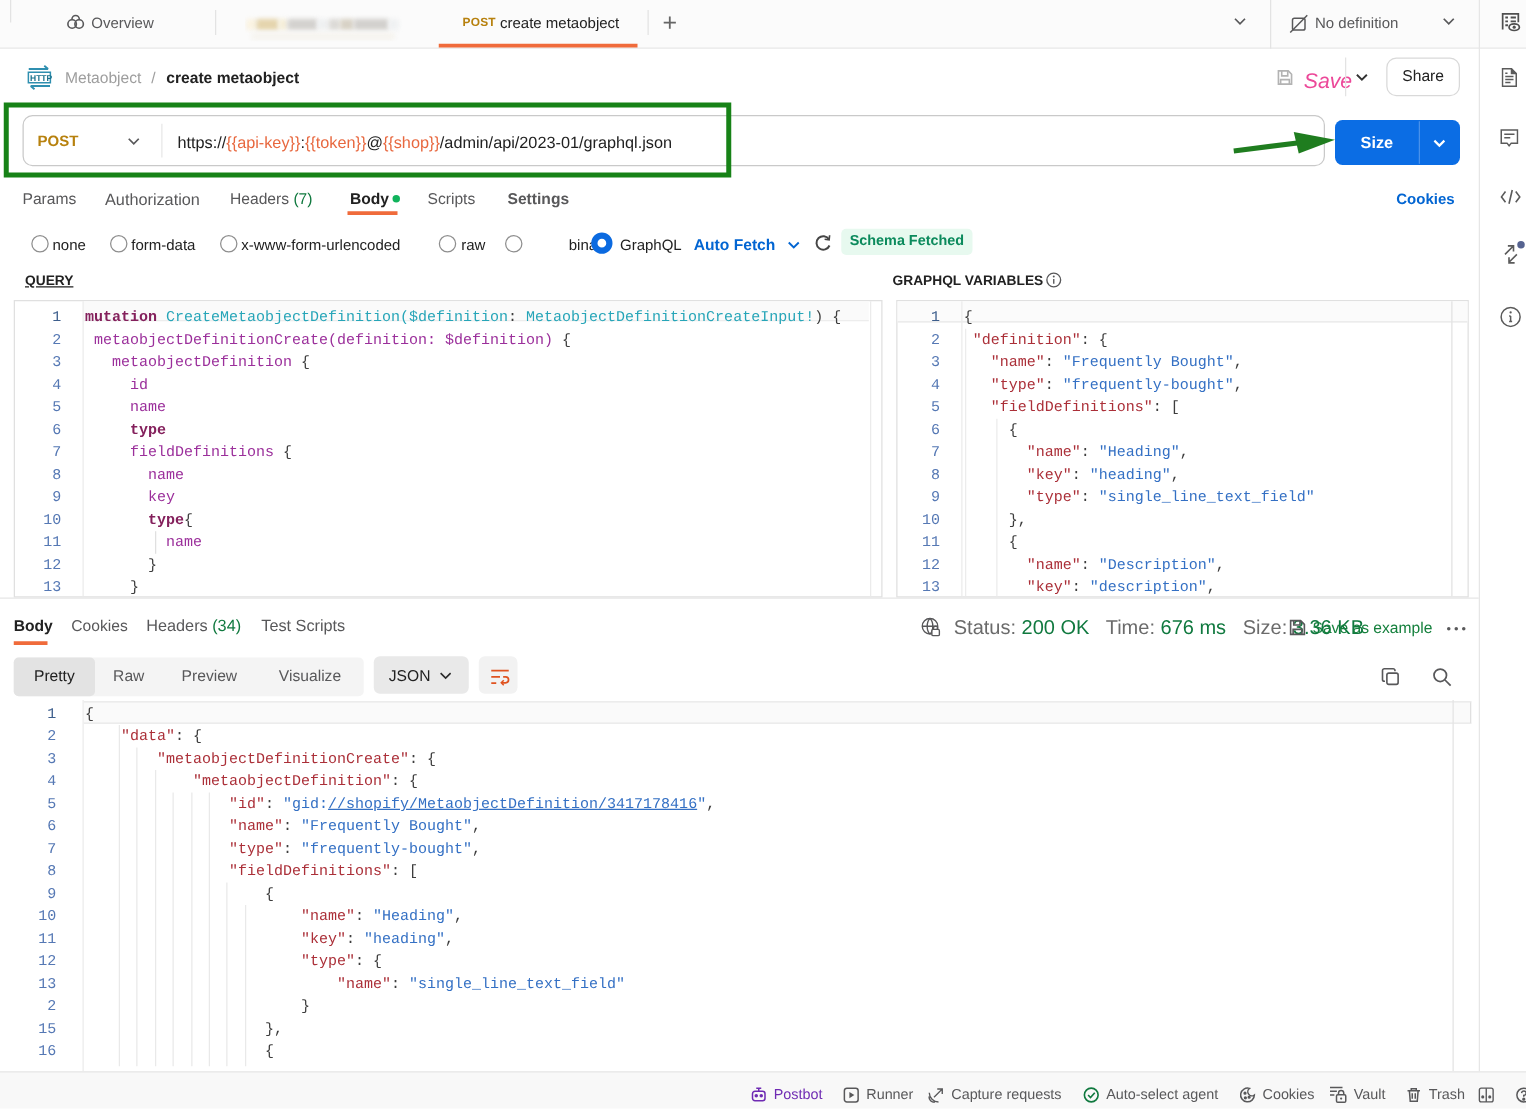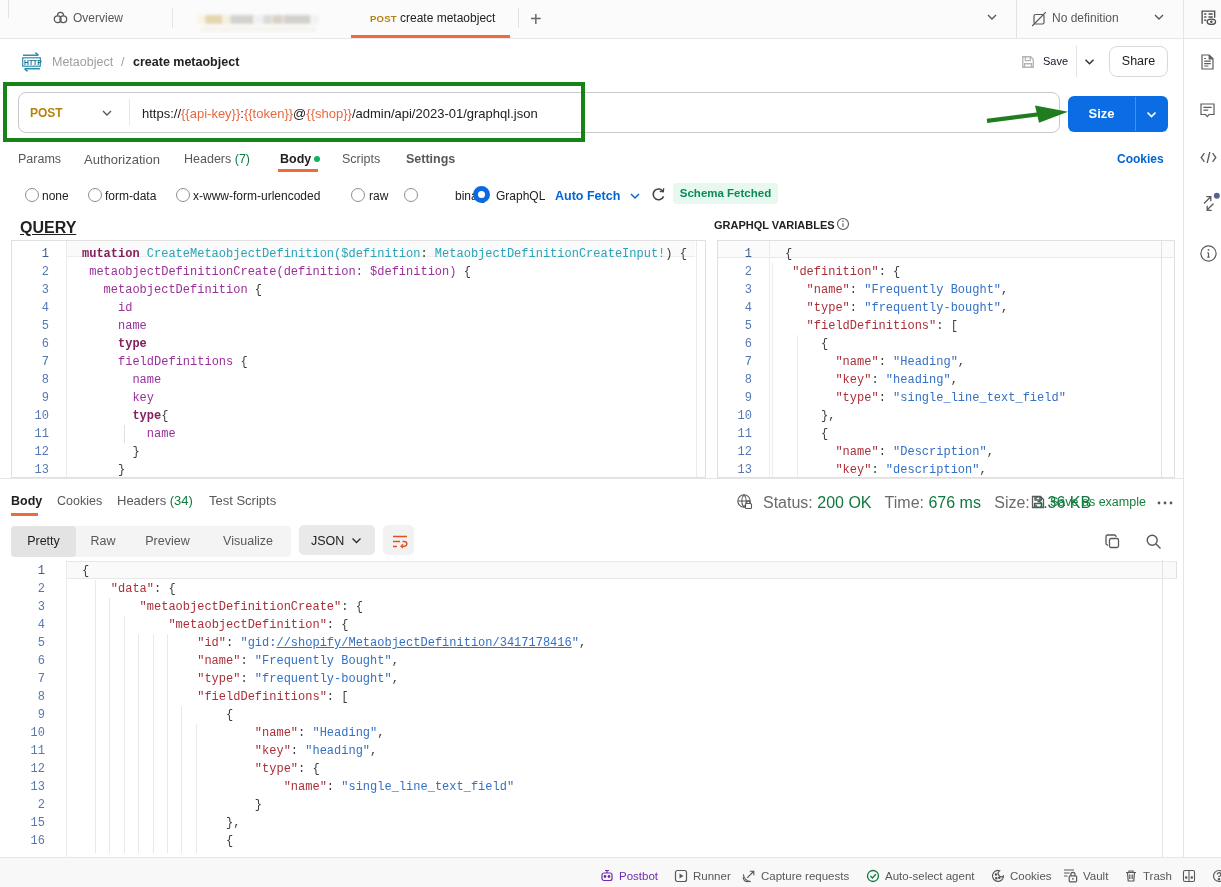--- a/index.html
+++ b/index.html
@@ -33,21 +33,21 @@
 .rtab { font-size:12.5px; color:#58585a; }
 #body-underline { left:278px; top:169px; width:40px; height:3px; background:#f06b3b; }
 .raddot { width:14px; height:14px; border:1px solid #8e8e8e; border-radius:50%; background:#fff; }
 .radlbl { font-size:12px; color:#212121; }
 #pill { left:673px; top:183px; width:105px; height:21px; background:#e7f9ef; border-radius:4px;
   text-align:center; line-height:21px; font-size:11.5px; font-weight:bold; color:#0b8a5c; }
 
 
 .panel { border:1px solid #e0e0e0; background:#fff; overflow:hidden; }
 .cl { position:absolute; height:18px; line-height:18px; font-size:12px; white-space:pre;
-  font-family:"Liberation Mono", monospace; color:#3d3d3d;padding-left:14px; }
+  font-family:"Liberation Mono", monospace; color:#3d3d3d; }
 .lnum { position:absolute; height:18px; line-height:18px; font-size:12px; text-align:right;
   font-family:"Liberation Mono", monospace; color:#5578b4; }
 .k { color:#84205c; font-weight:bold; }
 .f { color:#9b2f9b; }
 .t { color:#26a5b8; }
 .p { color:#3d3d3d; }
 .r { color:#ab2f38; }
 .v { color:#3470c4; }
 .gut { position:absolute; width:1px; background:#ebebeb; }
 
@@ -139,21 +139,21 @@
   </div>
   <div class="abs" style="left:52px; top:55px; font-size:12.5px; color:#9e9e9e;">Metaobject</div>
   <div class="abs" style="left:121px; top:55px; font-size:12.5px; color:#9e9e9e;">/</div>
   <div class="abs dark" style="left:133px; top:55px; font-size:12.5px; font-weight:bold;">create metaobject</div>
   <div class="abs" style="left:1021px; top:55px;">
     <svg width="14" height="14" viewBox="0 0 16 16" fill="none" stroke="#b3b3b3" stroke-width="1.5">
       <path d="M2 2 H11 L14 5 V14 H2 Z"></path>
       <path d="M5 2 V6.5 H10.5 V2 M4 14 V10 H12 V14"></path>
     </svg>
   </div>
-  <div class="abs" style="left:1043px; top:55px; font-size:11px; color:#0f172a;">Save</div>
+  <div class="abs" style="left:1043px; top:55px; font-size:17px; color:#ec4899;font-style:italic;">Save</div>
   <div class="abs vdiv" style="left:1076px; top:46px; height:31px; background:#e3e3e3;"></div>
   <div class="abs" style="left:1084px; top:58px;">
     <svg width="11" height="8" viewBox="0 0 11 8" fill="none" stroke="#333" stroke-width="1.5">
       <path d="M1.5 1.8 L5.5 5.8 L9.5 1.8"></path>
     </svg>
   </div>
   <div class="abs" id="sharebtn">Share</div>
 
   <div class="abs" id="urlctl"></div>
   <div class="abs" id="greenbox"></div>
@@ -209,21 +209,21 @@
     </svg>
   </div>
   <div class="abs" style="left:651px; top:187px;">
     <svg width="15" height="15" viewBox="0 0 15 15" fill="none" stroke="#454545" stroke-width="1.6">
       <path d="M12.6 9.4 A5.4 5.4 0 1 1 12.2 4.5"></path>
       <path d="M12.7 1.2 L12.3 4.8 L8.7 4.4" fill="none" stroke-width="1.3"></path>
     </svg>
   </div>
   <div class="abs" id="pill">Schema Fetched</div>
 
-  <div class="abs dark" style="left:20px; top:219px; font-size:16px; font-weight:bold;text-decoration:underline;">QUERY</div>
+  <div class="abs dark" style="left:20px; top:219px; font-size:11px; font-weight:bold;text-decoration:underline;">QUERY</div>
   <div class="abs dark" style="left:714px; top:219px; font-size:11px; font-weight:bold;">GRAPHQL VARIABLES</div>
   <div class="abs" style="left:836px; top:217px;">
     <svg width="14" height="14" viewBox="0 0 14 14" fill="none" stroke="#58585a" stroke-width="1.1">
       <circle cx="7" cy="7" r="5.5"></circle>
       <path d="M7 6.2 V10"></path>
         <circle cx="7" cy="4.2" r="0.8" fill="#58585a" stroke="none"></circle>
     </svg>
   </div>
 
   <div class="abs panel" id="qpanel" style="left:11px; top:240px; width:695px; height:238px;"></div>

